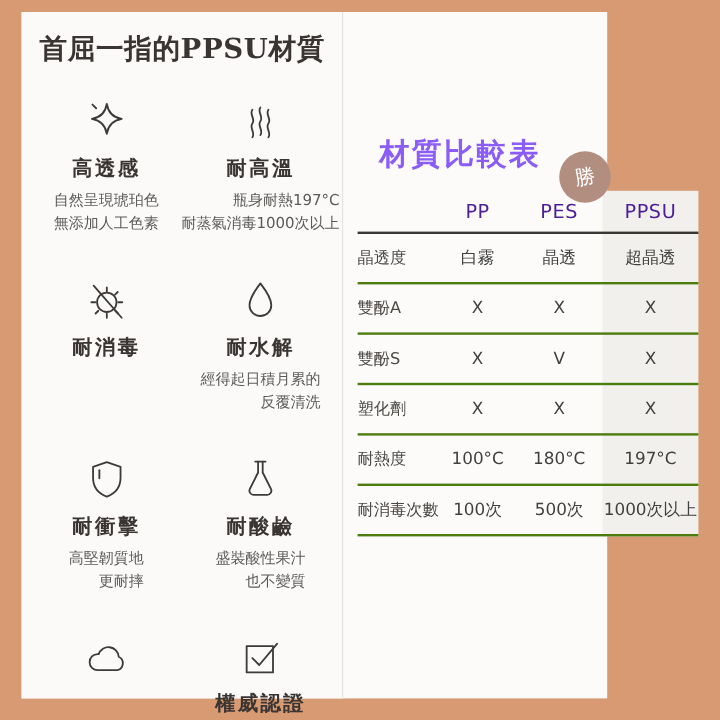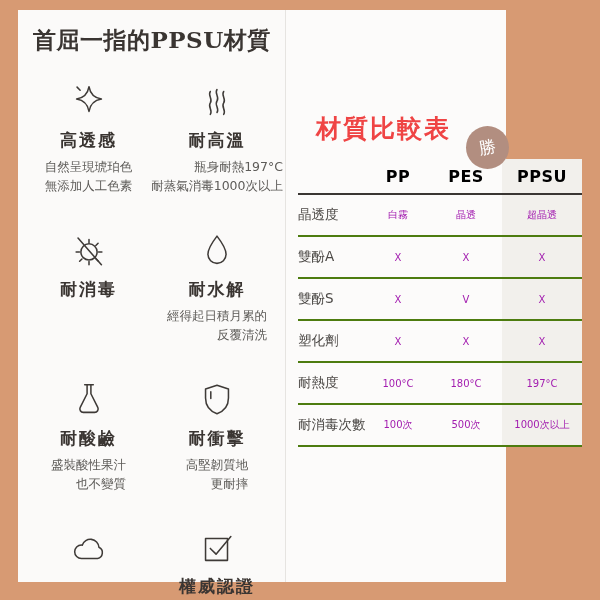--- a/index.html
+++ b/index.html
@@ -33,21 +33,21 @@
     font-family:Liberation Serif, serif;
     font-weight:700;font-size:17px;color:#3a3532;
     margin-top:7px;letter-spacing:2px;
   }
   .f-desc{margin-top:5px;font-size:12.5px;color:#5d5b58;line-height:1.55;}
   .f-desc-line{white-space:nowrap;text-align:right;}
   
   .right-panel{position:absolute;left:268px;right:0;top:0;bottom:0;}
   .right-title{
     font-family:"DejaVu Serif","Liberation Serif",serif;
-    font-weight:700;font-size:25px;color:#ef4444;
+    font-weight:700;font-size:25px;color:#8b5cf6;
     margin:102px 0 0 30px;letter-spacing:2px;
   }
   .badge{
     position:absolute;top:116px;right:-3px;width:43px;height:43px;
     border-radius:50%;background:#b28e80;z-index:3;
     display:flex;align-items:center;justify-content:center;
   }
   .badge span{
     color:#fff;font-family:"DejaVu Serif","Liberation Serif",serif;
     font-size:17px;transform:rotate(-10deg);
@@ -56,23 +56,23 @@
   .hl-col{
     position:absolute;top:0;bottom:0;right:0;width:80px;
     background:#f2f0ec;z-index:0;
   }
   .trow{
     position:relative;z-index:1;
     display:grid;grid-template-columns:68px 64px 72px 80px;
     align-items:center;height:40px;border-bottom:2px solid #4d7c0f;
   }
   .trow.header{height:34px;border-bottom:2px solid #3a3633;}
-  .tcell{text-align:center;font-size:10px;color:#a21caf;}
+  .tcell{text-align:center;font-size:14px;color:#404040;}
   .tcell.c-label{text-align:left;font-size:13.5px;color:#4b4845;}
-  .trow.header .tcell{font-size:16px;font-weight:700;color:#000000;letter-spacing:.5px;}
+  .trow.header .tcell{font-size:16px;font-weight:400;color:#4c1d95;letter-spacing:.5px;}
 </style>
 </head>
 <body>
 
 <div class="card">
 
   <div class="left-panel">
     <div class="left-title">首屈一指的PPSU材質</div>
     <div class="features">
   <div class="feature">
@@ -124,42 +124,42 @@
     <div class="f-title">耐水解</div>
     <div class="f-desc">
             <div class="f-desc-line">經得起日積月累的</div>
             <div class="f-desc-line">反覆清洗</div>
           </div>
   </div>
 
   <div class="feature">
     <div class="f-icon">
             <svg viewBox="0 0 44 44">
+              <path fill="none" stroke="currentColor" stroke-width="1.6" stroke-linecap="round" stroke-linejoin="round" d="M22 7.5l12 4v9.5c0 8.6-4.8 13.8-12 16.5-7.2-2.7-12-7.9-12-16.5v-9.5z"></path>
+              <path fill="none" stroke="currentColor" stroke-width="1.6" stroke-linecap="round" stroke-linejoin="round" d="M15.5 14.5v7"></path>
+            </svg>
+          </div>
+    <div class="f-title">耐衝擊</div>
+    <div class="f-desc">
+            <div class="f-desc-line">高堅韌質地</div>
+            <div class="f-desc-line">更耐摔</div>
+          </div>
+  </div>
+
+  <div class="feature">
+    <div class="f-icon">
+            <svg viewBox="0 0 44 44">
               <path fill="none" stroke="currentColor" stroke-width="1.6" stroke-linecap="round" stroke-linejoin="round" d="M17.5 7h9"></path>
               <path fill="none" stroke="currentColor" stroke-width="1.6" stroke-linecap="round" stroke-linejoin="round" d="M20 7v9.5L12.8 30.8a3.6 3.6 0 0 0 3.2 5.2h12a3.6 3.6 0 0 0 3.2-5.2L24 16.5V7"></path>
             </svg>
           </div>
     <div class="f-title">耐酸鹼</div>
     <div class="f-desc">
             <div class="f-desc-line">盛裝酸性果汁</div>
             <div class="f-desc-line">也不變質</div>
-          </div>
-  </div>
-
-  <div class="feature">
-    <div class="f-icon">
-            <svg viewBox="0 0 44 44">
-              <path fill="none" stroke="currentColor" stroke-width="1.6" stroke-linecap="round" stroke-linejoin="round" d="M22 7.5l12 4v9.5c0 8.6-4.8 13.8-12 16.5-7.2-2.7-12-7.9-12-16.5v-9.5z"></path>
-              <path fill="none" stroke="currentColor" stroke-width="1.6" stroke-linecap="round" stroke-linejoin="round" d="M15.5 14.5v7"></path>
-            </svg>
-          </div>
-    <div class="f-title">耐衝擊</div>
-    <div class="f-desc">
-            <div class="f-desc-line">高堅韌質地</div>
-            <div class="f-desc-line">更耐摔</div>
           </div>
   </div>
 
   <div class="feature">
     <div class="f-icon">
             <svg viewBox="0 0 44 44">
               <path fill="none" stroke="currentColor" stroke-width="1.6" stroke-linecap="round" stroke-linejoin="round" d="M14 34a7 7 0 0 1 0-14c.3 0 .6 0 .9.05A9 9 0 0 1 32.4 22.3 6.2 6.2 0 0 1 31 34Z"></path>
             </svg>
           </div>
 

